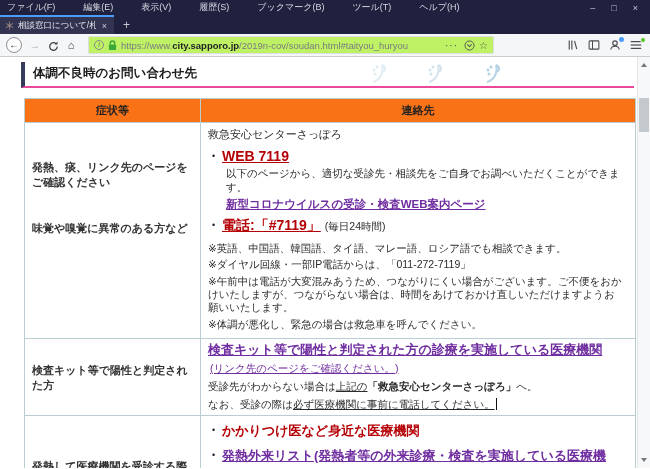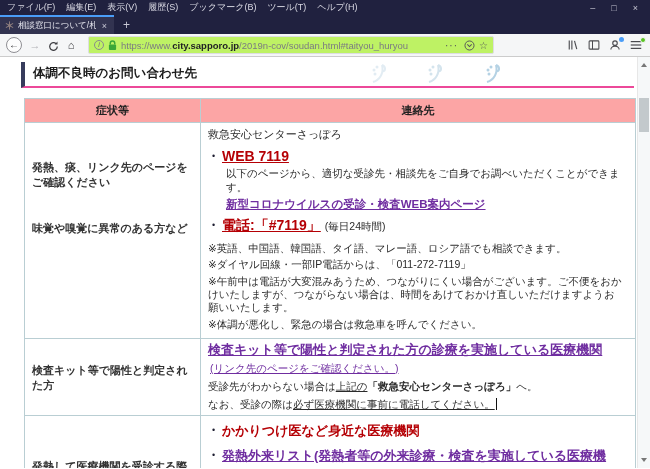--- a/index.html
+++ b/index.html
@@ -1,21 +1,21 @@
 <!DOCTYPE html>
 <html><head>
 <meta charset="utf-8">
 <style>
   * { box-sizing: border-box; margin: 0; padding: 0; }
   html,body { width:650px; height:469px; overflow:hidden; }
   body { font-family:"Liberation Sans","DejaVu Sans",sans-serif; background:#fff; }
 
   
   .titlebar { height:15px; background:#20213f; display:flex; align-items:center; color:#d8d8e2; }
-  .menubar { display:flex; gap:11px; padding-left:7px; font-size:9px;text-align:right; }
+  .menubar { display:flex; gap:28px; padding-left:7px; font-size:9px;text-align:right; }
   .menubar span { cursor:default; }
   .win-controls { margin-left:auto; display:flex; gap:16px; padding-right:12px; font-size:9px; color:#c5c5d2; align-items:center; }
 
   .tabbar { height:19px; background:#20213f; display:flex; align-items:stretch; }
   .tab { width:114px; background:#34355380; background:#323350; border-top:2px solid #4a9df8; display:flex; align-items:center; gap:4px; padding:0 5px; font-size:8.5px; color:#e8e8f0; }
   .tab-title { flex:1; white-space:nowrap; overflow:hidden; }
   .tab-close { color:#c9c9d6; font-size:9px; padding:0 2px; }
   .newtab { color:#c9c9d6; font-size:12px; display:flex; align-items:center; padding:0 9px; }
 
   .toolbar { height:23px; background:#f5f6f7; border-bottom:1px solid #cccccc; display:flex; align-items:center; padding:0 6px; }
@@ -44,21 +44,21 @@
   .page { position:absolute; inset:0 13px 0 0; padding:5px 0 0 21px; }
 
   .heading { position:relative; margin-right:3px; border-left:4px solid #373c5c; border-bottom:2px solid #ec4899; padding:3px 0 4px 8px; font-size:12.5px; font-weight:bold; color:#1c1c1c; }
   .deco { position:absolute; top:1px; }
   .deco1 { left:344px; opacity:.5; }
   .deco2 { left:400px; opacity:.75; }
   .deco3 { left:458px; opacity:1; }
 
   table { border-collapse:collapse; table-layout:fixed; width:612px; margin:10px 0 0 3px; }
   th, td { border:1px solid #b9ced3; vertical-align:top; }
-  th { height:24px; background:#fca5a5; font-size:11px; font-weight:bold; color:#222; vertical-align:middle; }
+  th { height:24px; background:#f97316; font-size:11px; font-weight:bold; color:#222; vertical-align:middle; }
   .col-sym { width:176px; }
 
   td.sym { padding:0 7px; font-size:11px; font-weight:bold; color:#333; line-height:1.35; }
   td.contact { padding:3px 10px 4px 7px; font-size:10.5px; color:#2b2b2b; }
 
   .r1 td { height:164px; } .r2 td { height:74px; } .r3 td { height:104px; }
 
   .sym-block1 { margin-top:37px; }
   .sym-block2 { margin-top:31px; }
   .sym-center2 { margin-top:24px; }

